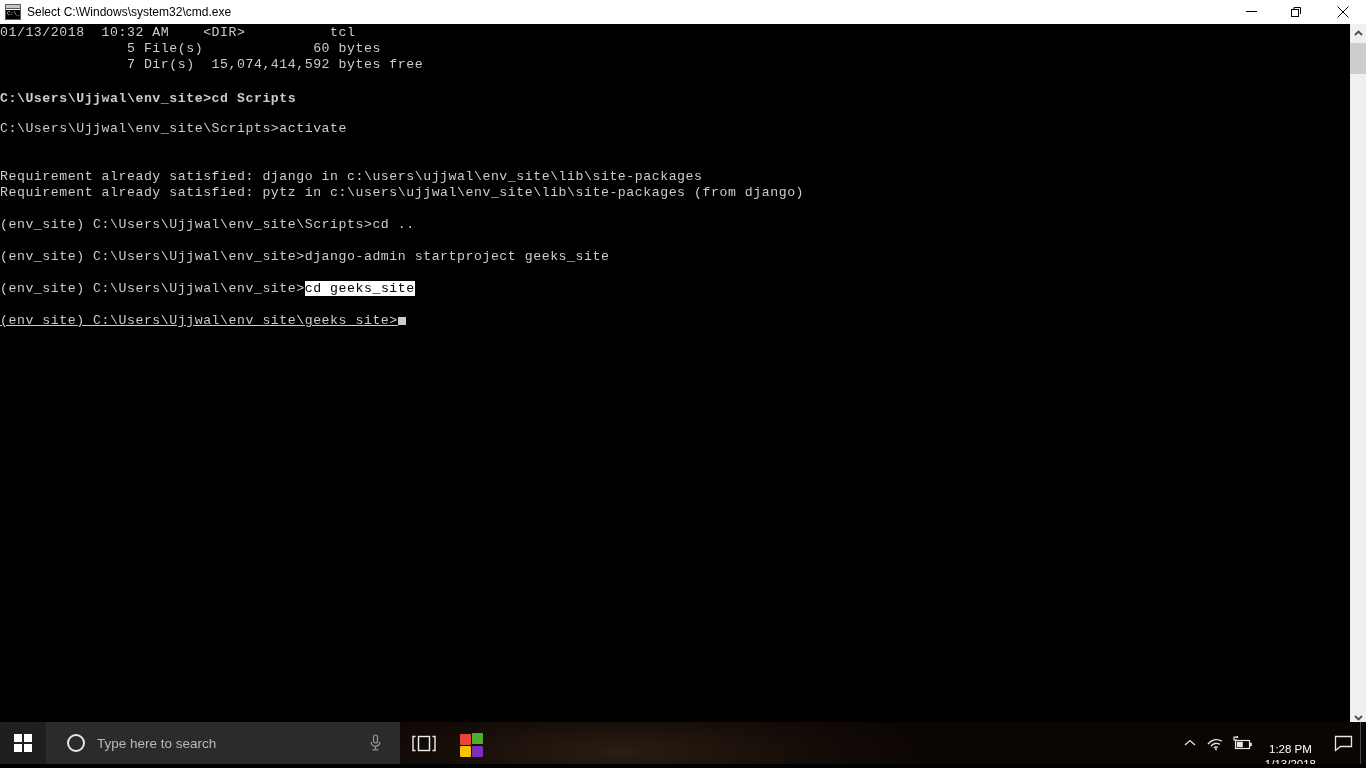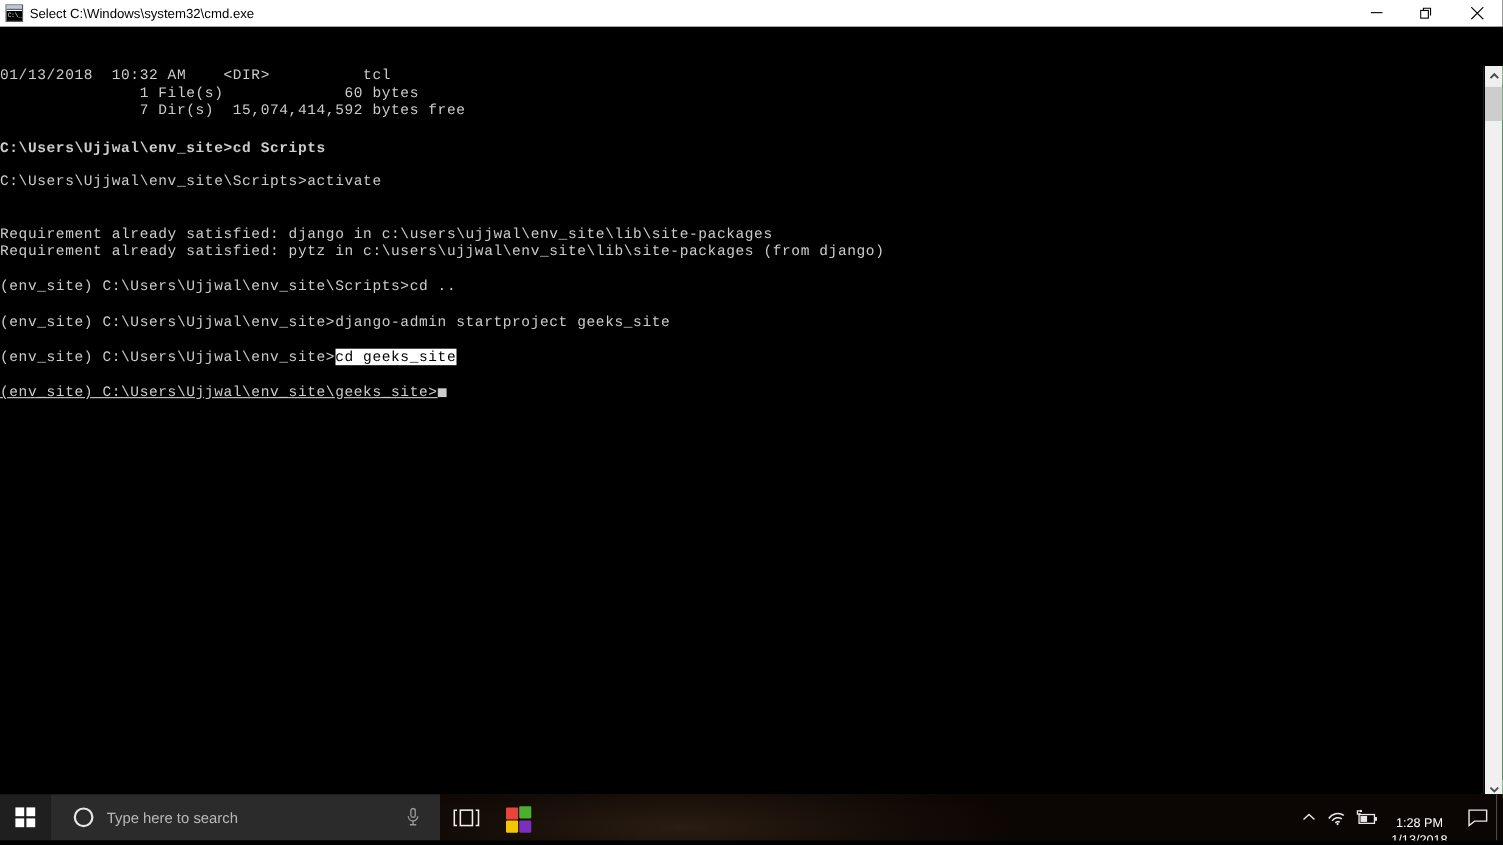--- a/index.html
+++ b/index.html
@@ -60,23 +60,22 @@
     display:flex; align-items:center; justify-content:center;
     flex:0 0 46px;
   }
   .caption-btn svg { display:block; }
 
   
   #console-area {
     flex:1 1 auto;
     position:relative;
     display:flex;
-    background:#15803d;
+    background:#86efac;
     overflow:hidden;
-    margin-top:36px;
   }
   #console-text {
     flex:1 1 auto;
     position:relative;
     padding:0;
     background:#000;
     overflow:hidden;
   }
   .cline {
     position:absolute;
@@ -339,21 +338,21 @@
       <svg width="12" height="12" viewBox="0 0 12 12">
         <line x1="0.5" y1="0.5" x2="11.5" y2="11.5" stroke="#000" stroke-width="1"></line>
         <line x1="11.5" y1="0.5" x2="0.5" y2="11.5" stroke="#000" stroke-width="1"></line>
       </svg>
     </div>
   </div>
 
   <div id="console-area">
     <div id="console-text">
         <div class="cline" style="top: 1px;"><span>01/13/2018  10:32 AM    &lt;DIR&gt;          tcl</span></div>
-        <div class="cline" style="top: 17px;"><span>               1 File(s)             60 bytes</span></div>
+        <div class="cline" style="top: 17px;"><span>               5 File(s)             60 bytes</span></div>
         <div class="cline" style="top: 33px;"><span>               7 Dir(s)  15,074,414,592 bytes free</span></div>
         <div class="cline" style="top: 67px; font-weight: bold;"><span>C:\Users\Ujjwal\env_site&gt;cd Scripts</span></div>
         <div class="cline" style="top: 97px;"><span>C:\Users\Ujjwal\env_site\Scripts&gt;activate</span></div>
         <div class="cline" style="top: 145px;"><span>Requirement already satisfied: django in c:\users\ujjwal\env_site\lib\site-packages</span></div>
         <div class="cline" style="top: 193px;"><span>(env_site) C:\Users\Ujjwal\env_site\Scripts&gt;cd ..</span></div>
         <div class="cline" style="top: 161px;"><span>Requirement already satisfied: pytz in c:\users\ujjwal\env_site\lib\site-packages (from django)</span></div>
         <div class="cline" style="top: 225px;"><span>(env_site) C:\Users\Ujjwal\env_site&gt;django-admin startproject geeks_site</span></div>
         <div class="cline" style="top: 257px;"><span>(env_site) C:\Users\Ujjwal\env_site&gt;</span><span class="seg-sel">cd geeks_site</span></div>
         <div class="cline" style="top: 289px; text-decoration: underline;"><span>(env_site) C:\Users\Ujjwal\env_site\geeks_site&gt;</span><span class="caret"></span></div>
       </div>

